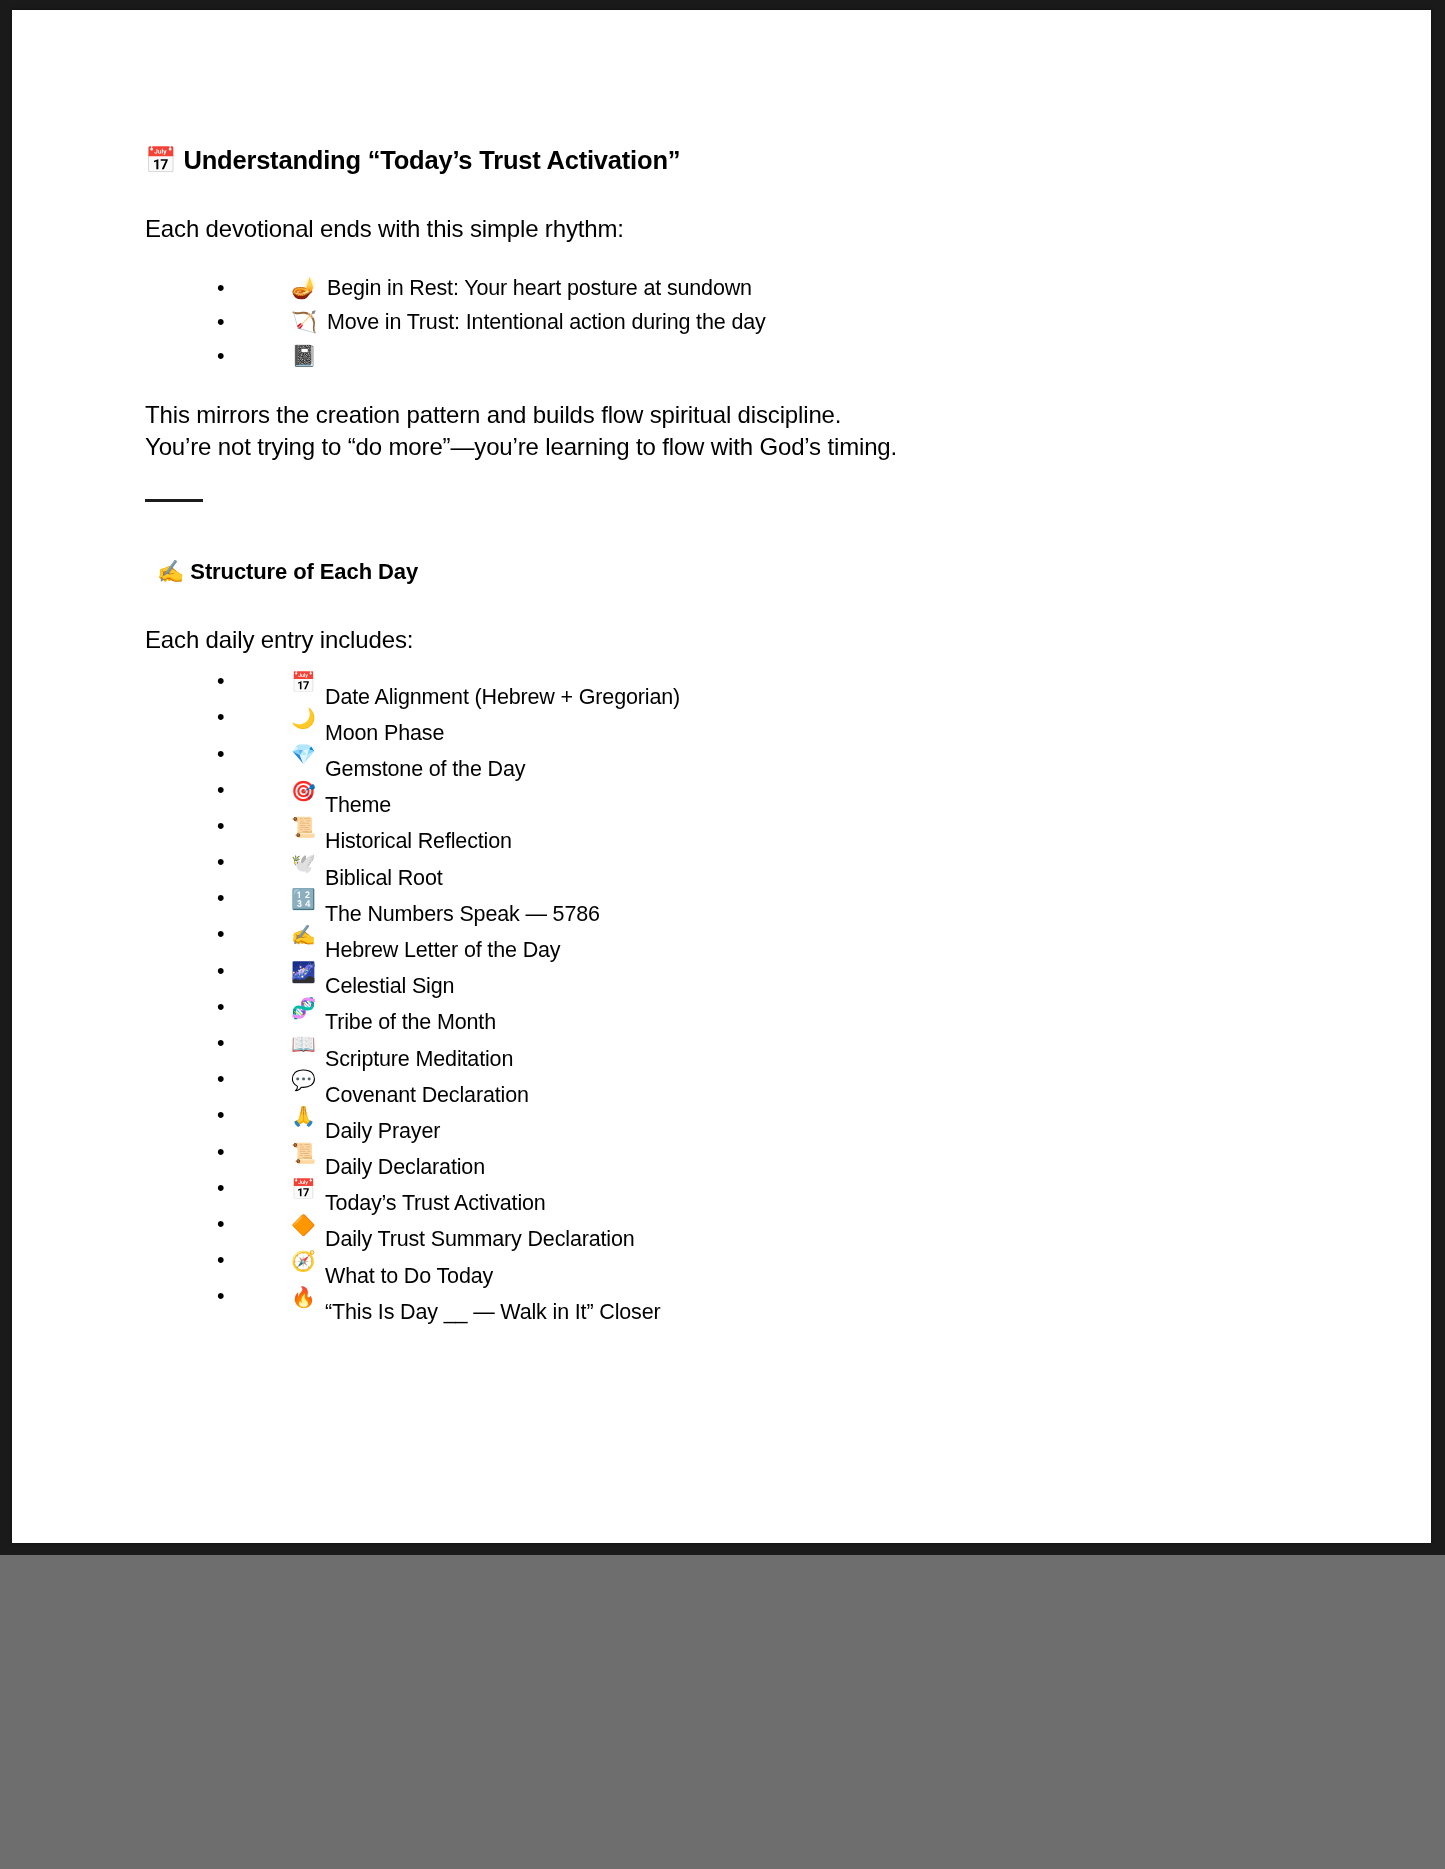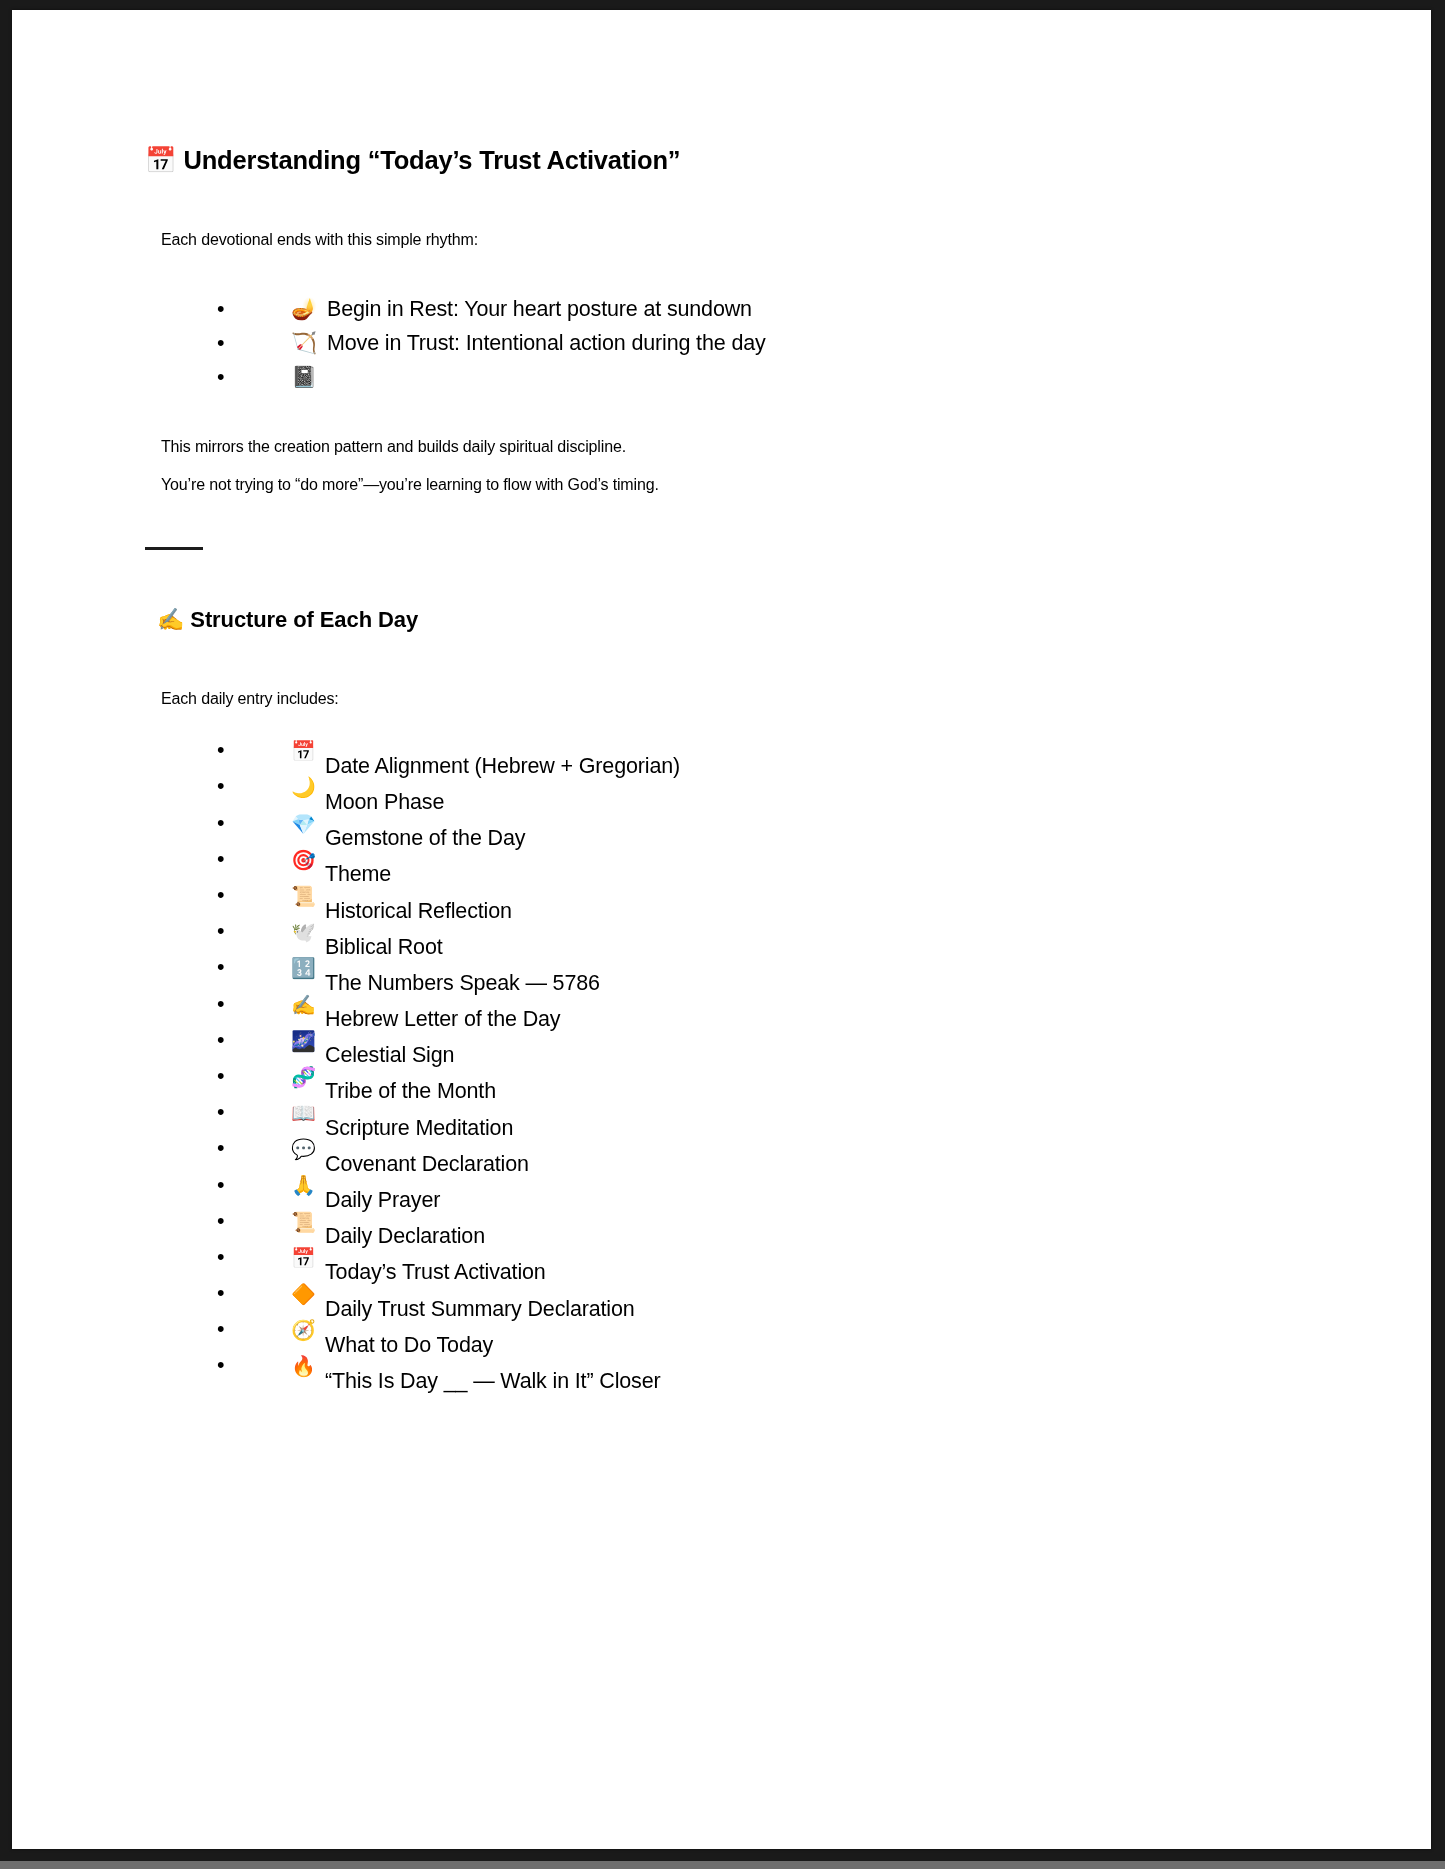--- a/index.html
+++ b/index.html
@@ -5,21 +5,21 @@
   html, body {
     margin: 0;
     padding: 0;
     background: #6e6e6e;
   }
   body {
     font-family: "Liberation Sans", sans-serif;
   }
   .page-frame {
     width: 1445px;
-    height: 1861px;
+    height: 1555px;
     background: #1a1a1a;
     box-sizing: border-box;
     padding: 10px 14px 12px 12px;
     position: relative;
   }
   .page {
     background: #ffffff;
     width: 100%;
     height: 100%;
     box-sizing: border-box;
@@ -53,23 +53,23 @@
     white-space: nowrap;
   }
   .emoji {
     font-family: "DejaVu Sans", sans-serif;
     font-weight: normal;
     display: inline-block;
   }
 
   
   p.body-text {
-    font-size: 16px;
+    font-size: 24px;
     line-height: 1.34;
-    margin: 16px;
+    margin: 0;
     letter-spacing: -0.15px;
   }
   .spacer-lg { height: 36px; }
   .spacer-md { height: 26px; }
   .spacer-xs { height: 8px; }
 
   
   ul.rhythm-list {
     list-style: none;
     margin: 0;
@@ -167,21 +167,21 @@
           <span><span class="rhythm-label">Move in Trust:</span><span class="rhythm-desc"> Intentional action during the day</span></span>
         </li>
         <li>
           <span class="bullet-dot">•</span>
           <span class="emoji rhythm-icon">📓</span>
         </li>
       </ul>
 
       <div class="spacer-md"></div>
 
-      <p class="body-text">This mirrors the creation pattern and builds daily spiritual discipline.</p>
+      <p class="body-text">This mirrors the creation pattern and builds flow spiritual discipline.</p>
       <p class="body-text">You’re not trying to “do more”—you’re learning to flow with God’s timing.</p>
 
       <div class="spacer-lg"></div>
 
       <div class="divider"></div>
 
       <div style="height:44px"></div>
 
       <h2 class="section-title">
         <span class="emoji">✍️</span>

